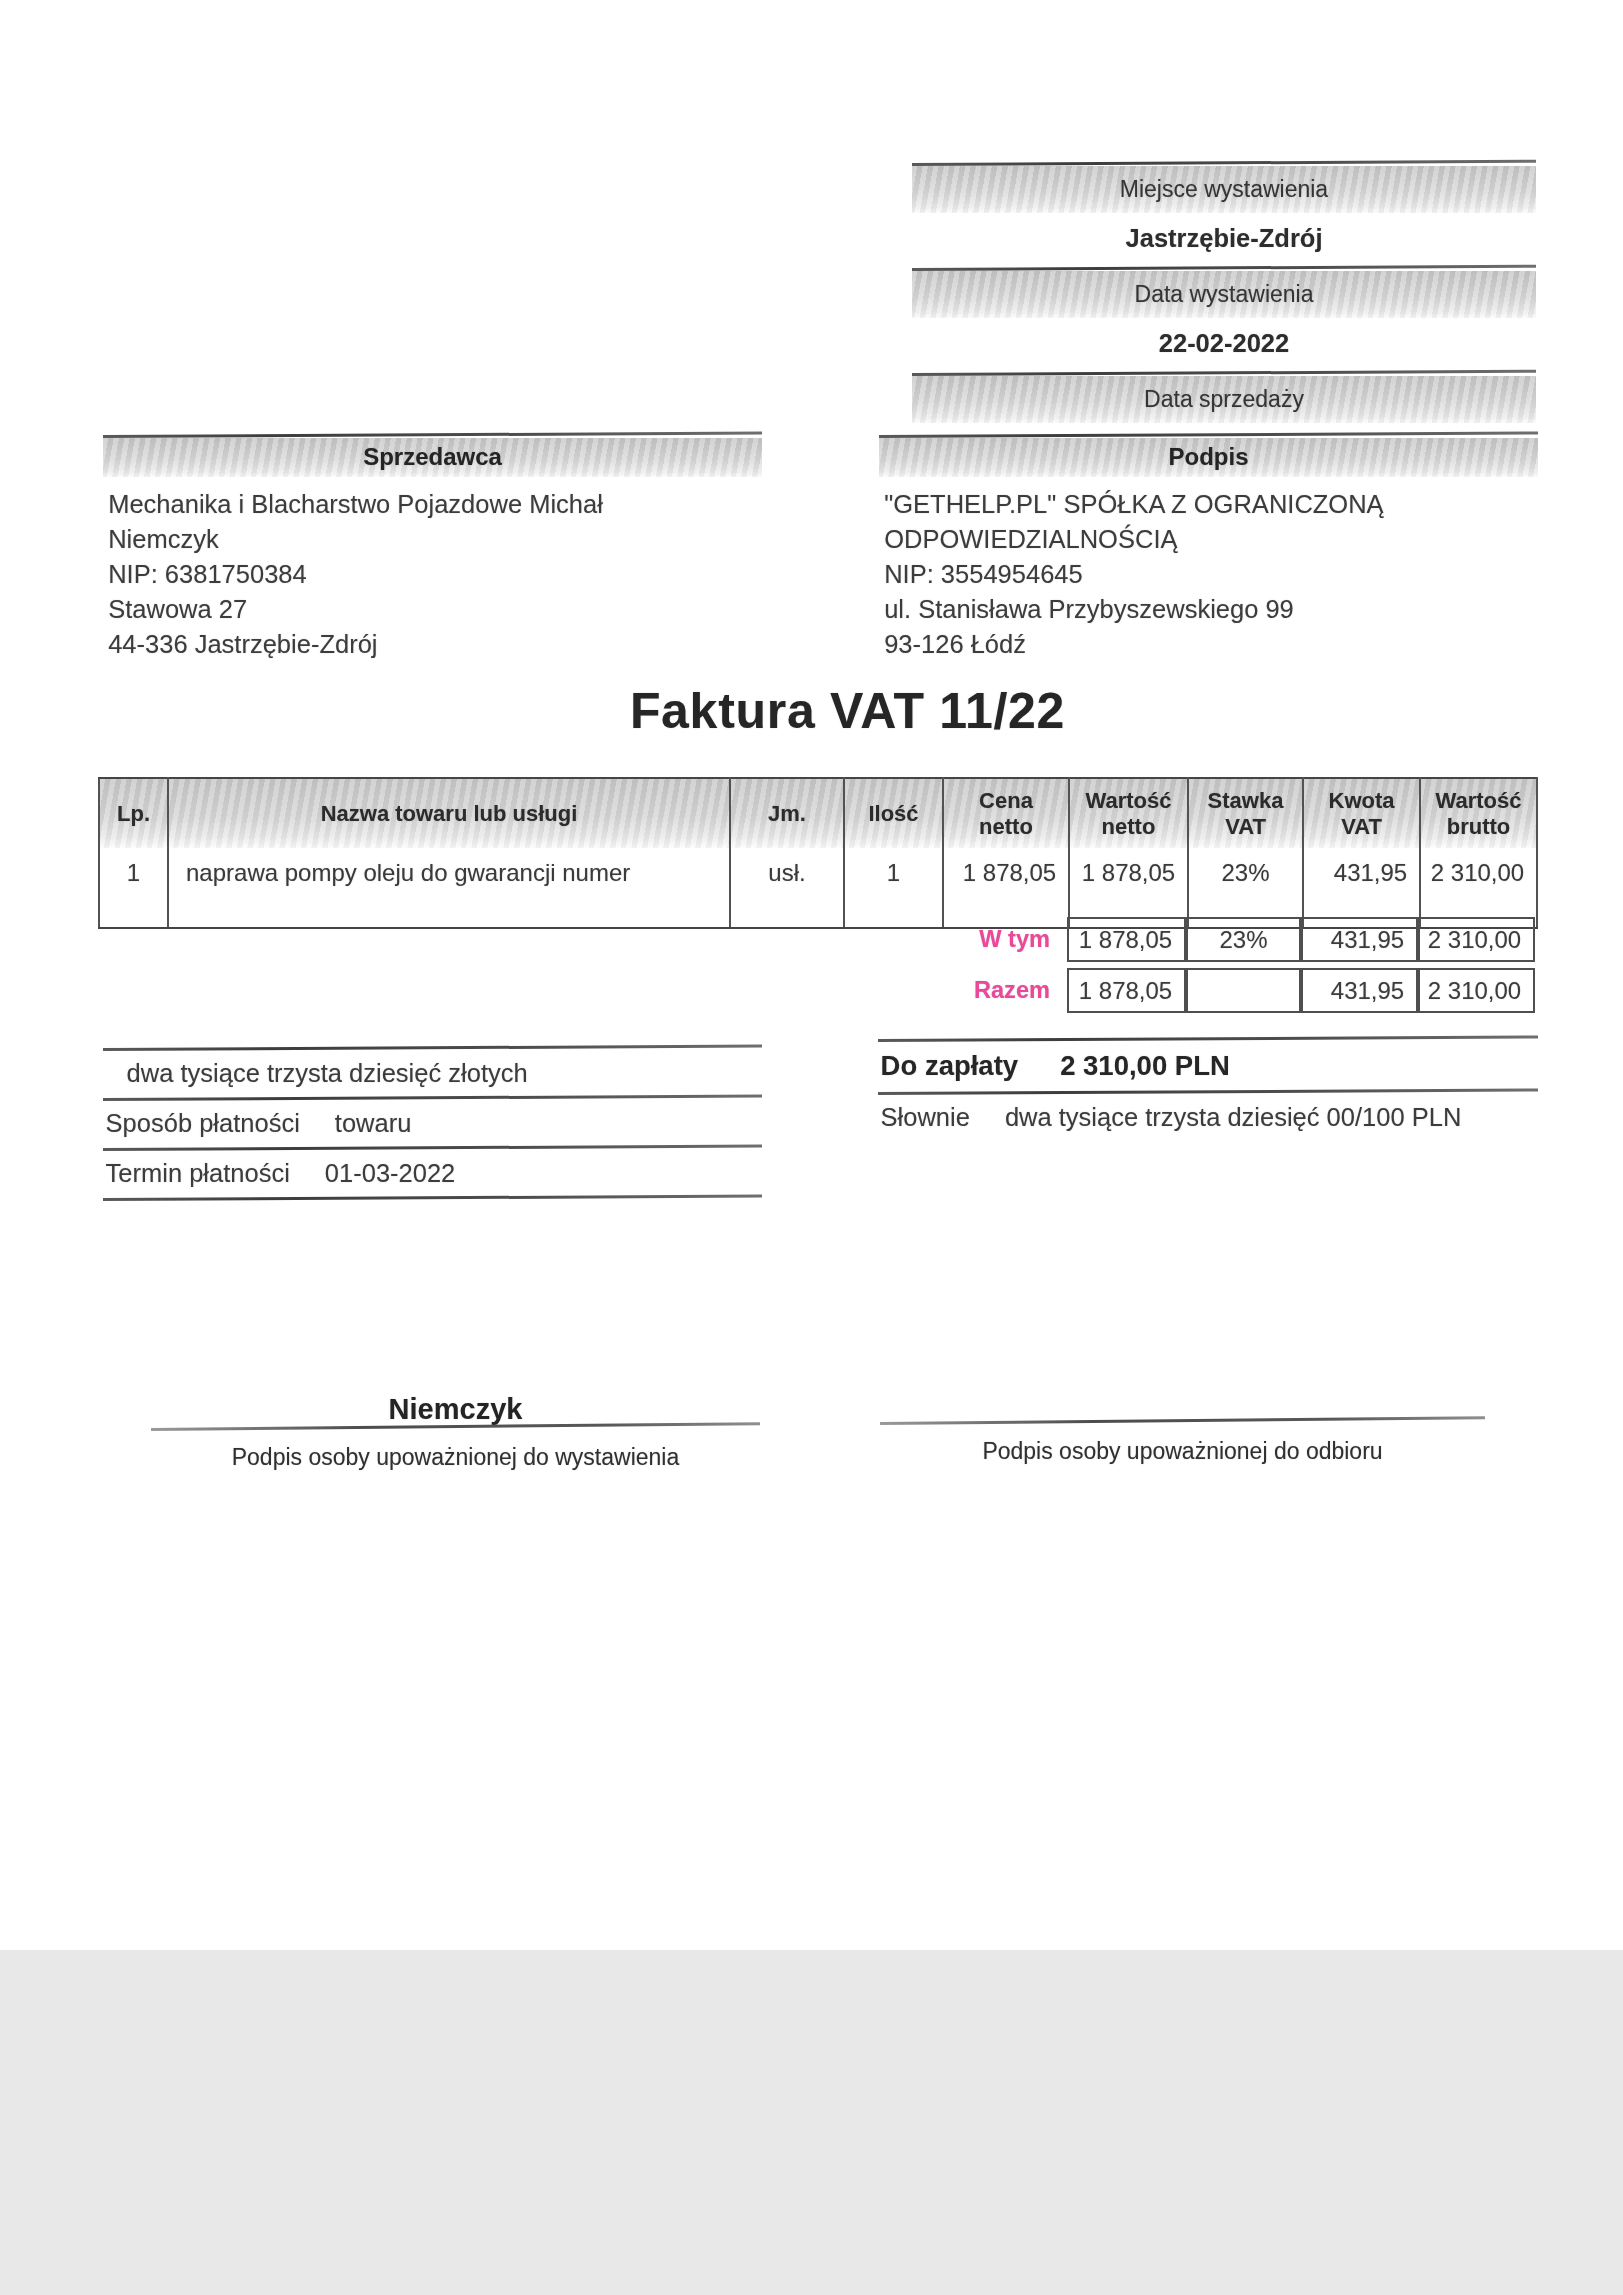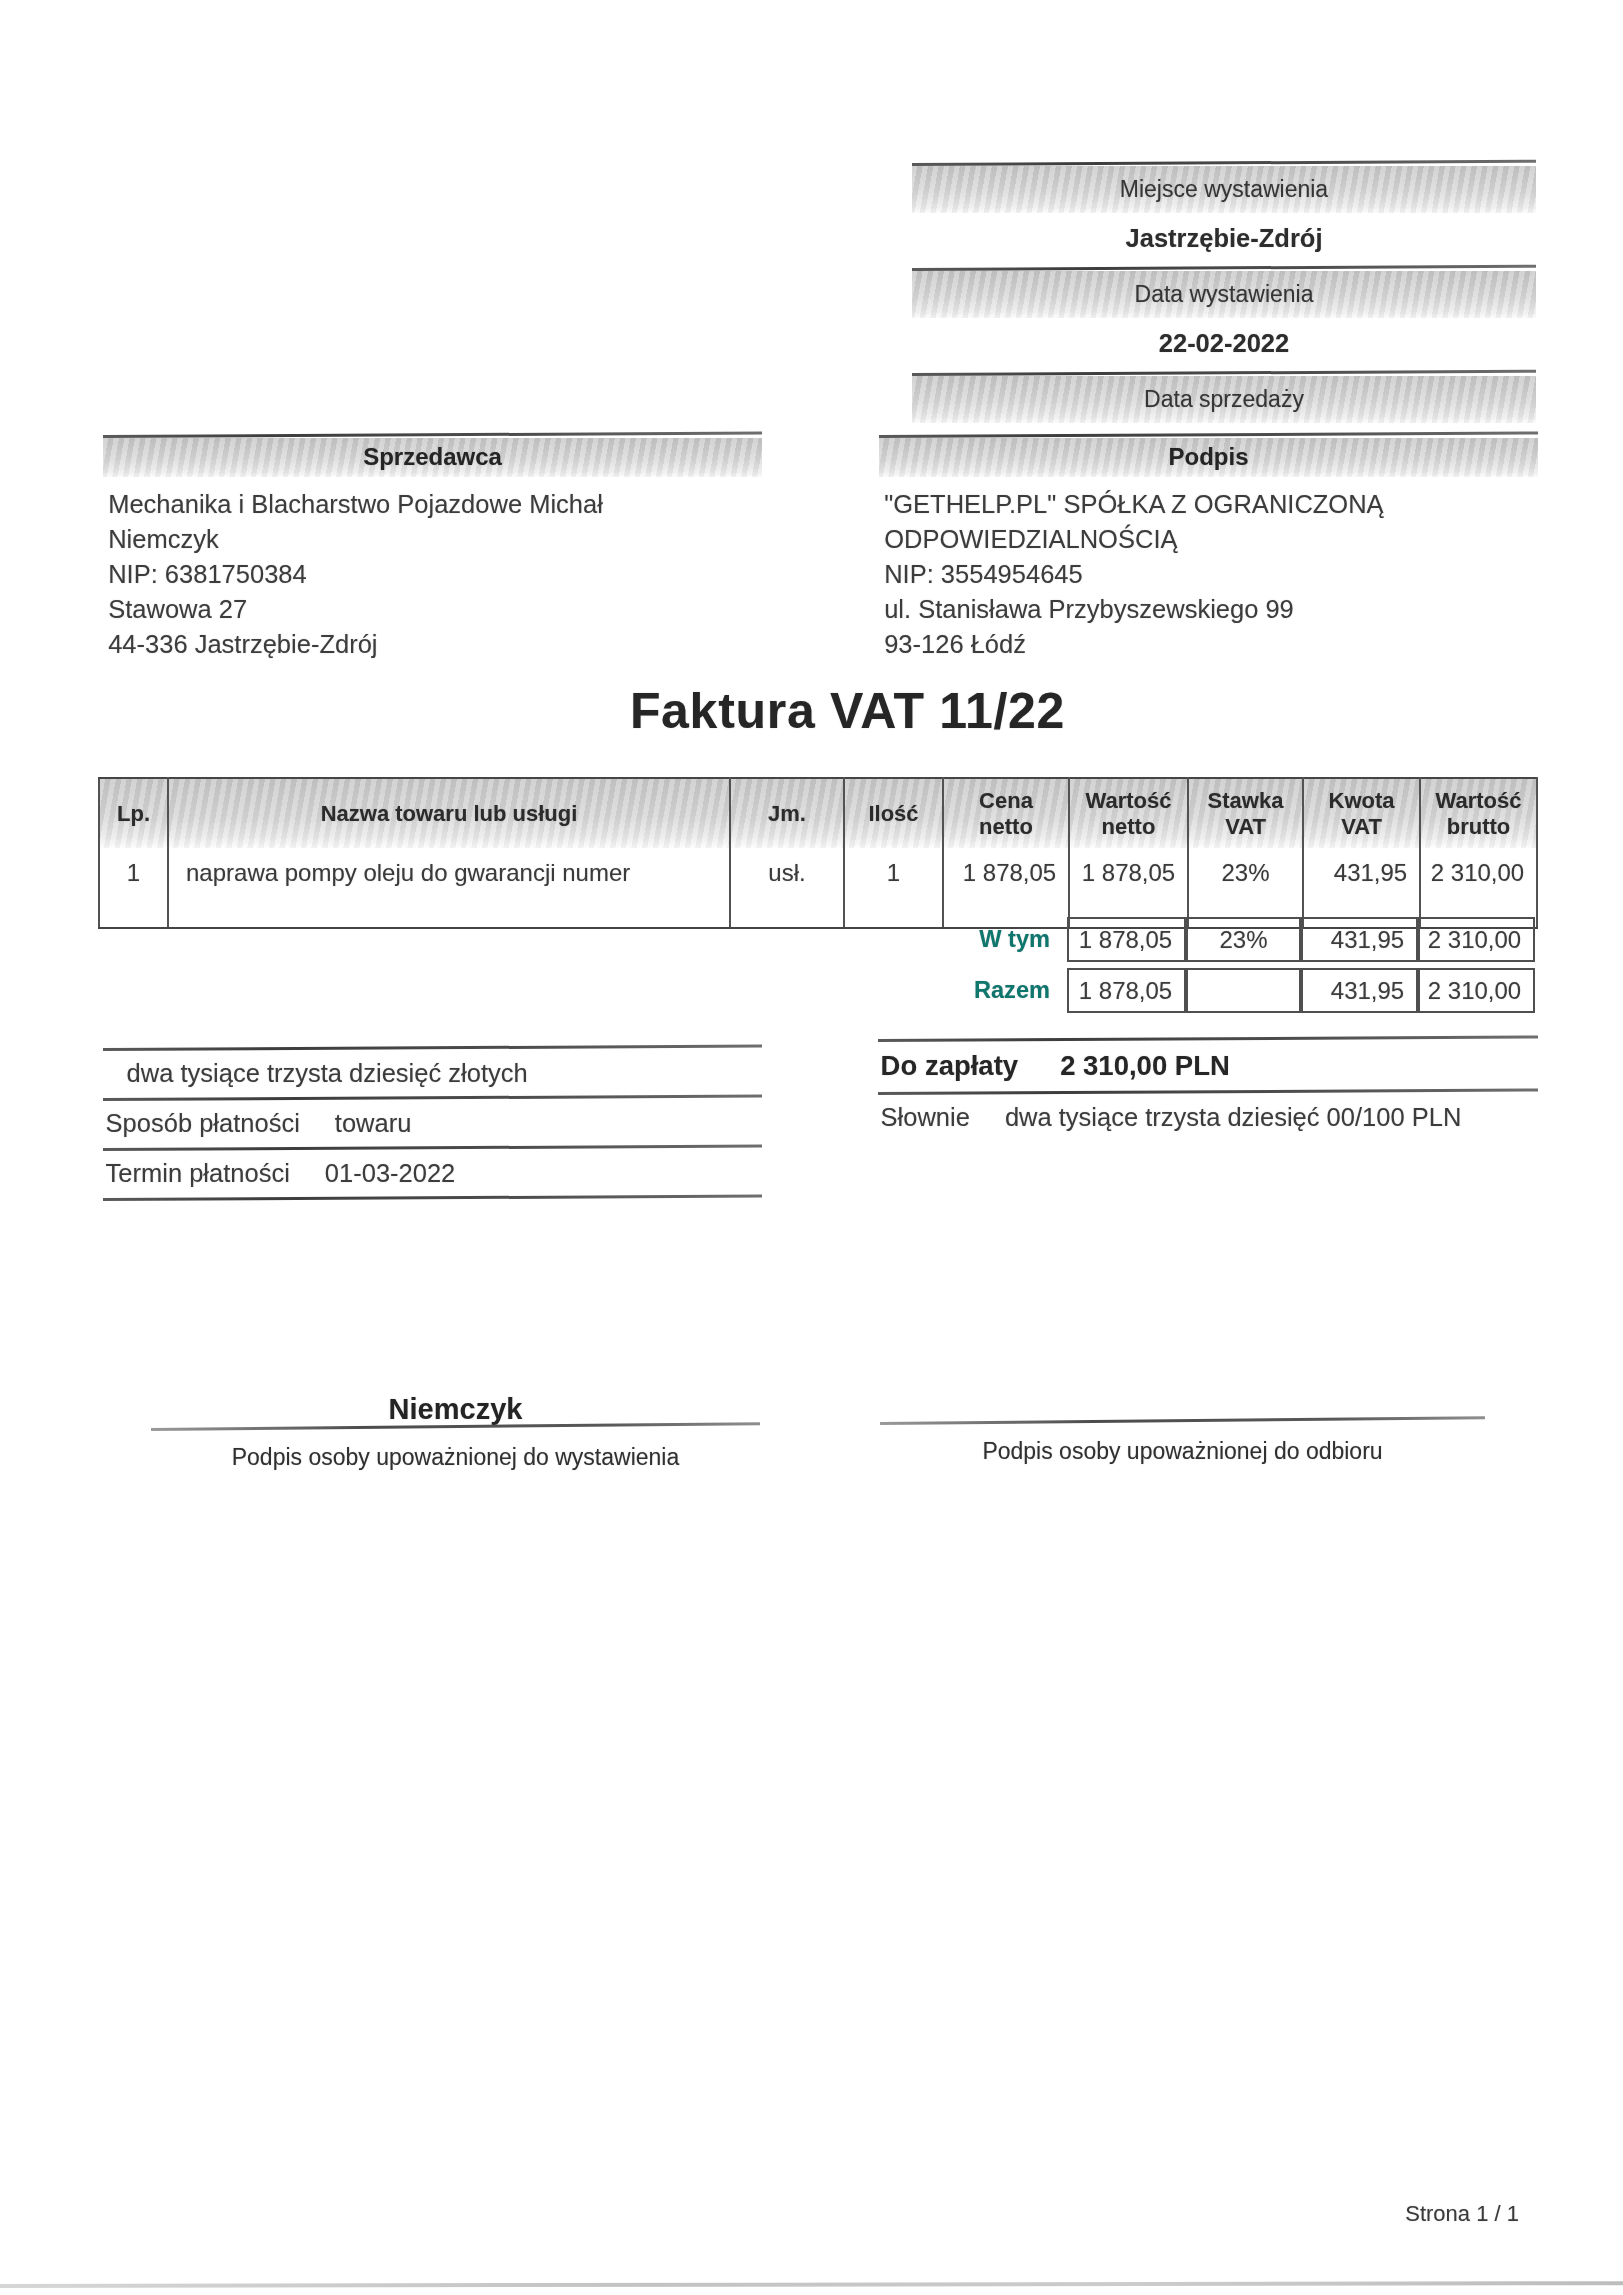--- a/index.html
+++ b/index.html
@@ -1,18 +1,18 @@
 <!DOCTYPE html>
 <html lang="pl" style="font-size:10.5px"><head>
 <meta charset="utf-8">
 <style>
   html,body { margin:0; padding:0; background:#e8e8e8; }
   .page {
     position:relative;
-    width:1623px; height:2295px;
+    width:1623px; height:1950px;
     margin:0 auto;
     background:#ffffff;
     font-family:"Liberation Sans","DejaVu Sans",sans-serif;
     color:#3c3c3c;
     text-shadow:0 0 1.3px rgba(90,90,90,.35);
     overflow:hidden;
   }
   .rule {
     height:2.6px;
     background:linear-gradient(90deg,#5a5a5a,#3d3d3d 25%,#4e4e4e 65%,#6f6f6f);
@@ -64,21 +64,21 @@
     height:67px; vertical-align:top; padding-top:10.5px;
     font-size:24px; color:#3a3a3a;
   }
   .c-center { text-align:center; }
   .c-left   { text-align:left; padding-left:17px !important; }
   .c-right  { text-align:right; padding-right:11.8px !important; }
   
   .summary-wrap { position:absolute; left:98px; top:911px; }
   table.summary { border-collapse:separate; border-spacing:0 6.5px; table-layout:fixed; width:1437px; }
   .summary td { height:39px; vertical-align:middle; font-size:24px; }
-  .summary .lbl { text-align:right; padding-right:17px; font-weight:bold; font-size:23.6px; color:#0f766e; }
+  .summary .lbl { text-align:right; padding-right:17px; font-weight:bold; font-size:23.6px; color:#ec4899; }
   .summary .box { border:2px solid #4f4f4f; }
   
   .pay-left  { position:absolute; left:103px;  top:1048px; width:659px; }
   .pay-right { position:absolute; left:878px; top:1039px; width:660px; }
   .pay-row { display:flex; align-items:center; padding:8.5px 0 9.8px; font-size:25.5px; }
   .pay-row .lab { padding-left:2.6px; }
   .pay-row .val { padding-left:35px; }
   .words-row { padding-left:23.6px; }
   .due-row { font-weight:bold; color:#262626; font-size:27.5px; }
   .due-row .val { padding-left:42px; }

